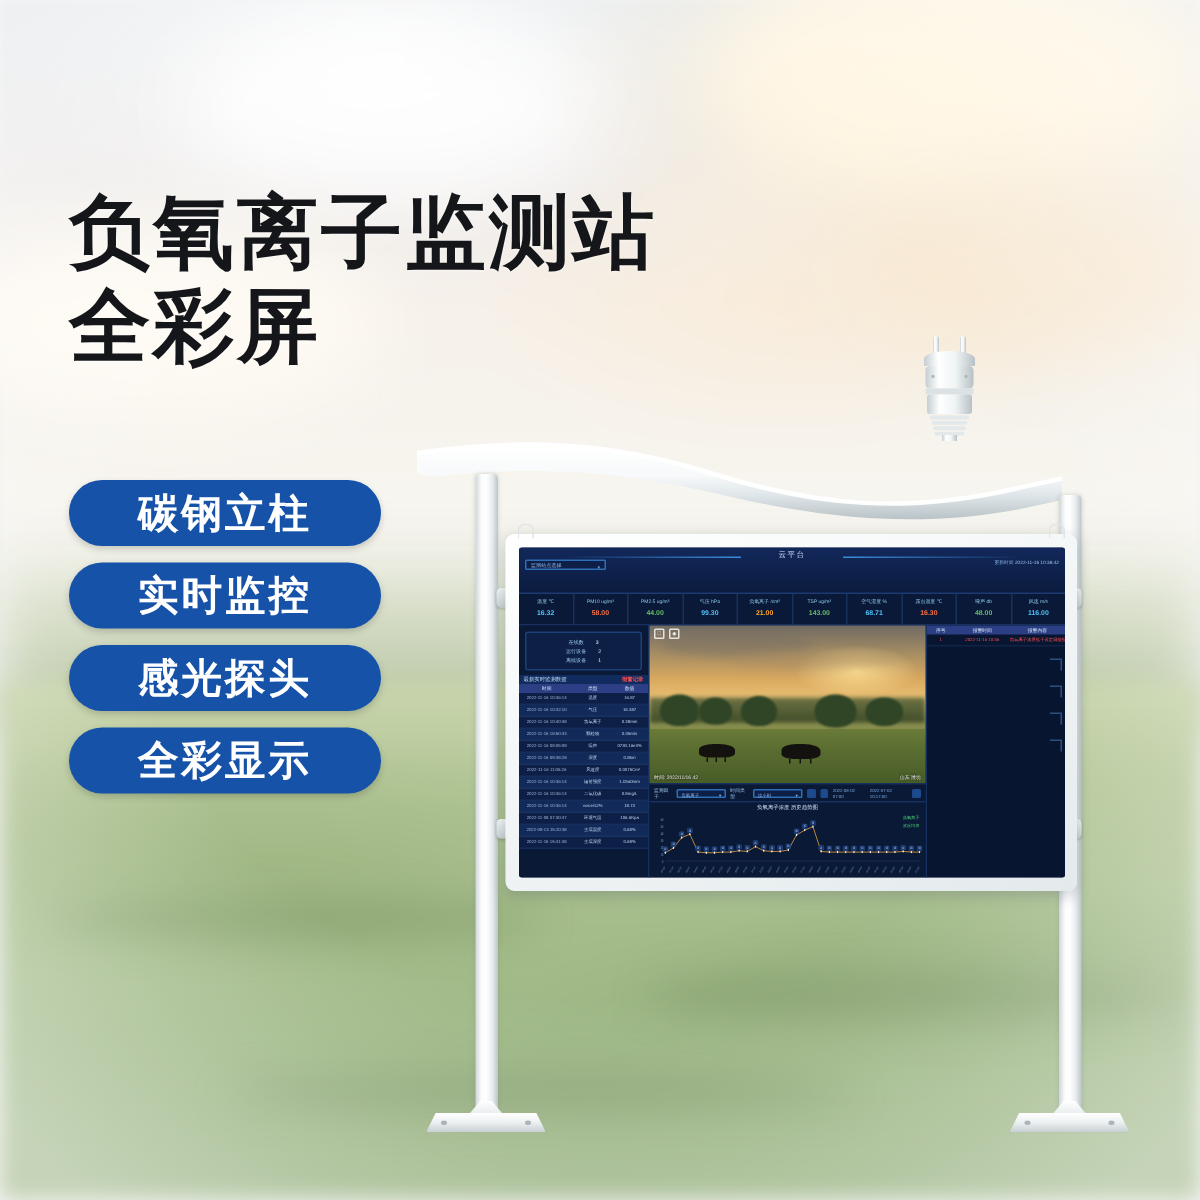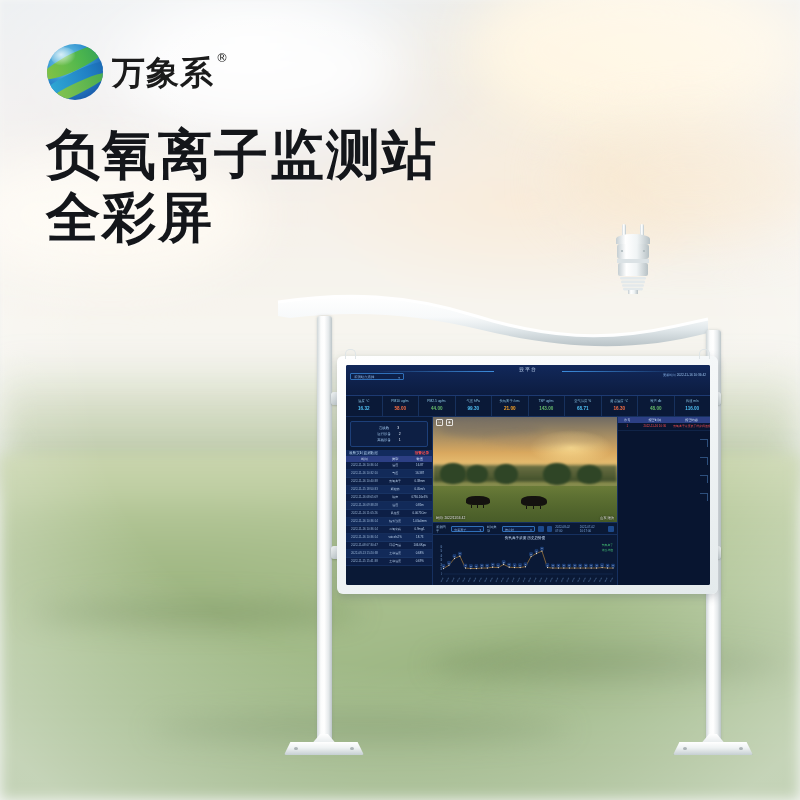--- a/index.html
+++ b/index.html
@@ -199,37 +199,32 @@
   <div class="bg-cloud c2"></div>
   <div class="bg-cloud c3"></div>
   <div class="bg-cloud c4"></div>
   <div class="bg-hills"></div>
   <div class="bg-field"></div>
   <div class="bg-streak s1"></div>
   <div class="bg-streak s2"></div>
   <div class="bg-streak s3"></div>
   <div class="bg-vig"></div>
 
-  <div id="logo">
-    <div class="globe">
-      <div class="band b1"></div>
-        <div class="band b2"></div>
-        <div class="band b3"></div>
-      <div class="gloss"></div>
-    </div>
-    <div class="brand">
-      <span>万象系</span><span class="reg">®</span>
-    </div>
-  </div>
 
   <div id="headline">
     <div class="h-line">负氧离子监测站</div>
     <div class="h-line">全彩屏</div>
   </div>
 
+  <div id="pills">
+    <div class="pill">碳钢立柱</div>
+    <div class="pill">实时监控</div>
+    <div class="pill">感光探头</div>
+    <div class="pill">全彩显示</div>
+  </div>
 
   <div id="station">
 
     <div class="canopy">
       <svg width="434" height="66" viewBox="0 0 434 66">
         <defs>
           <linearGradient id="cg" x1="0" y1="0" x2="0" y2="1">
             <stop offset="0" stop-color="#ffffff"></stop>
             <stop offset="0.42" stop-color="#f7f9fa"></stop>
             <stop offset="0.68" stop-color="#dfe6e9"></stop>

